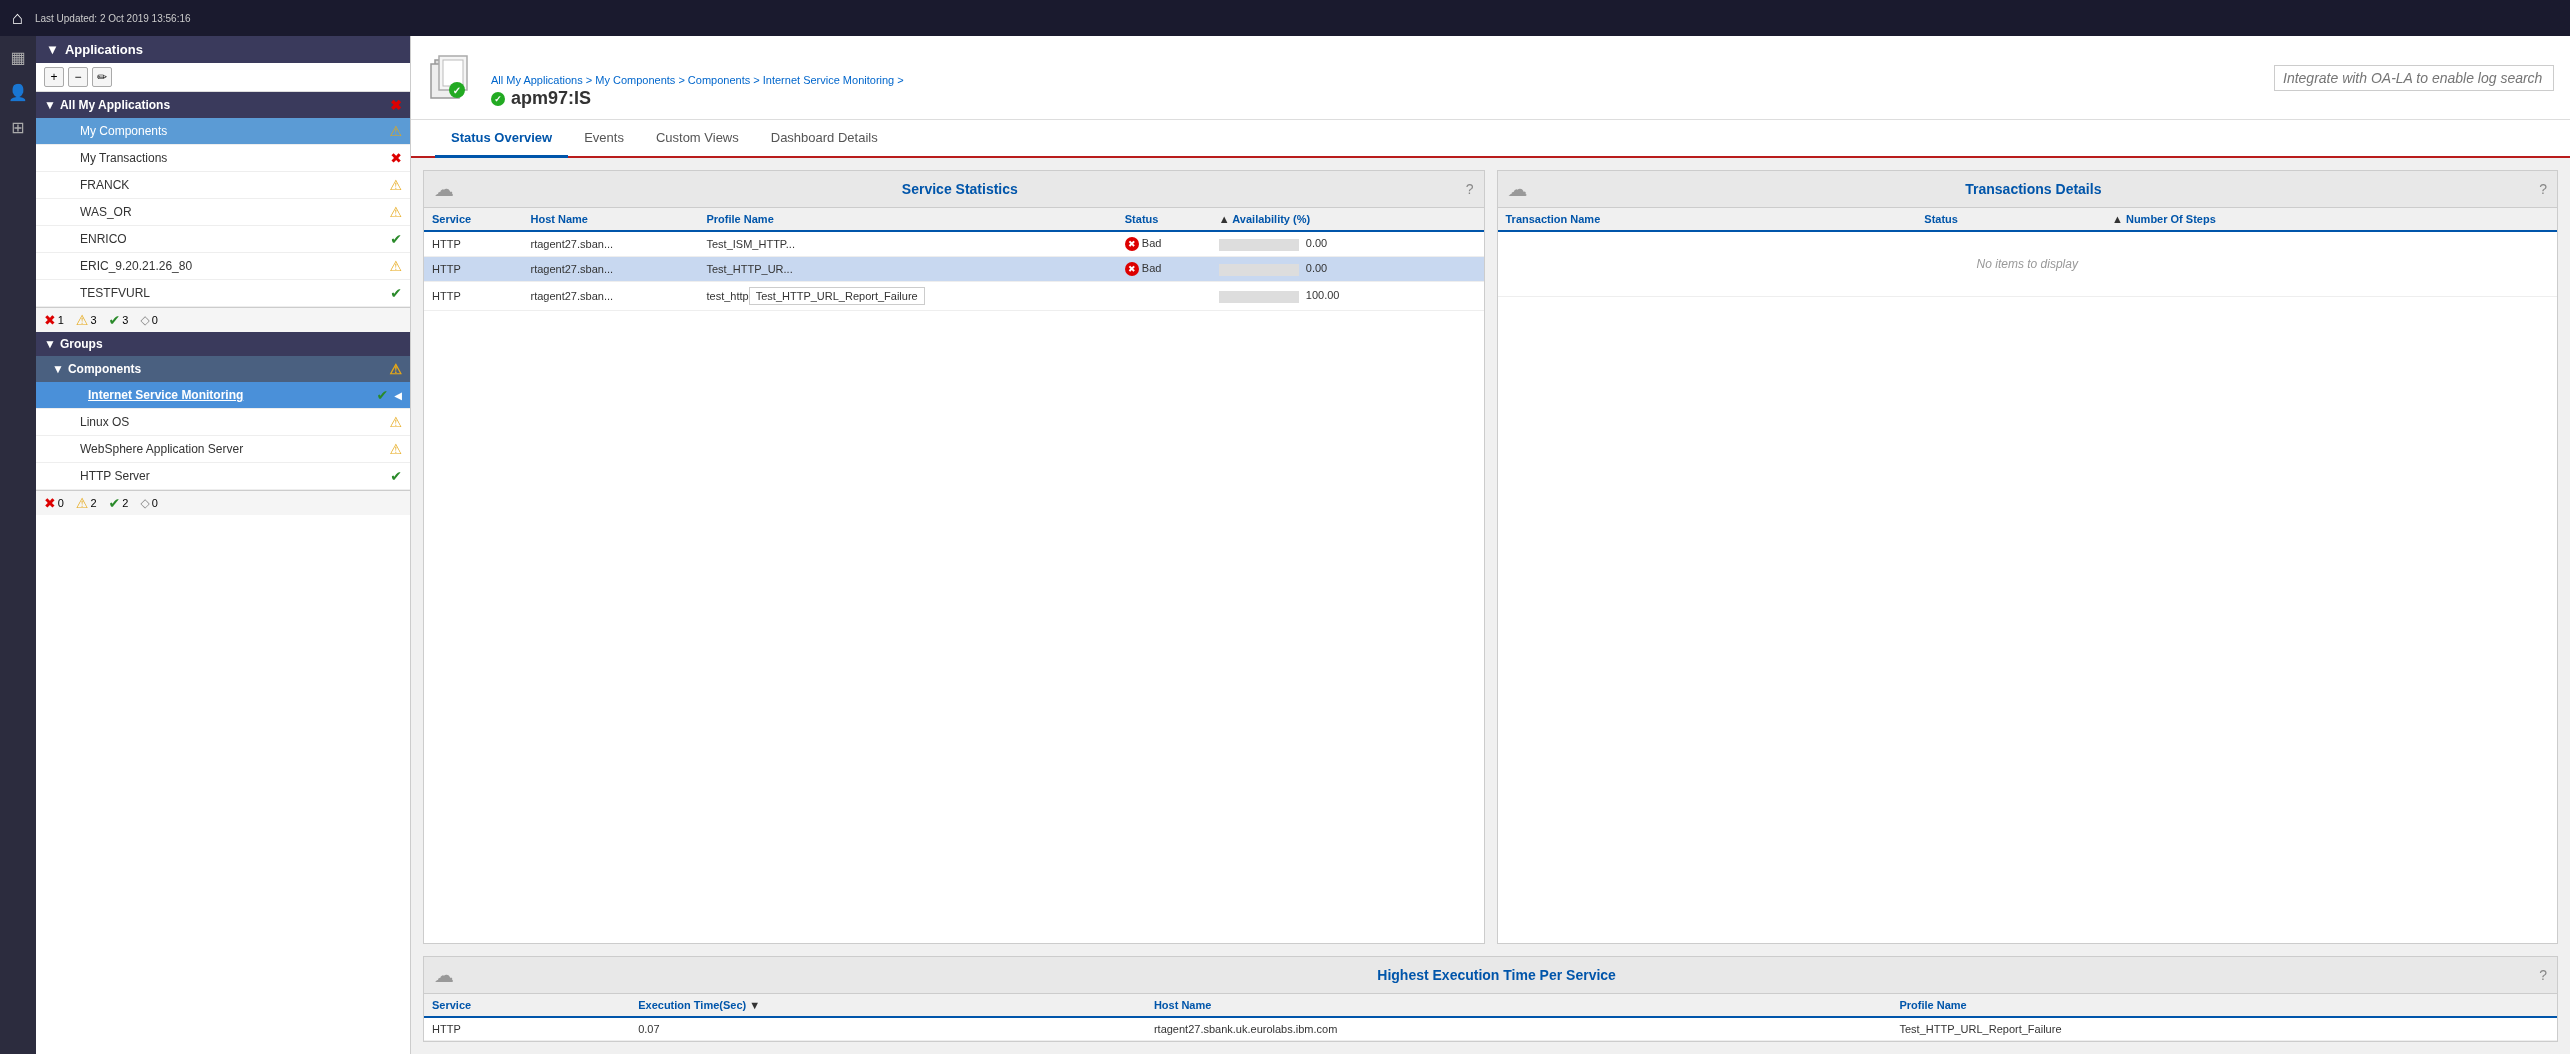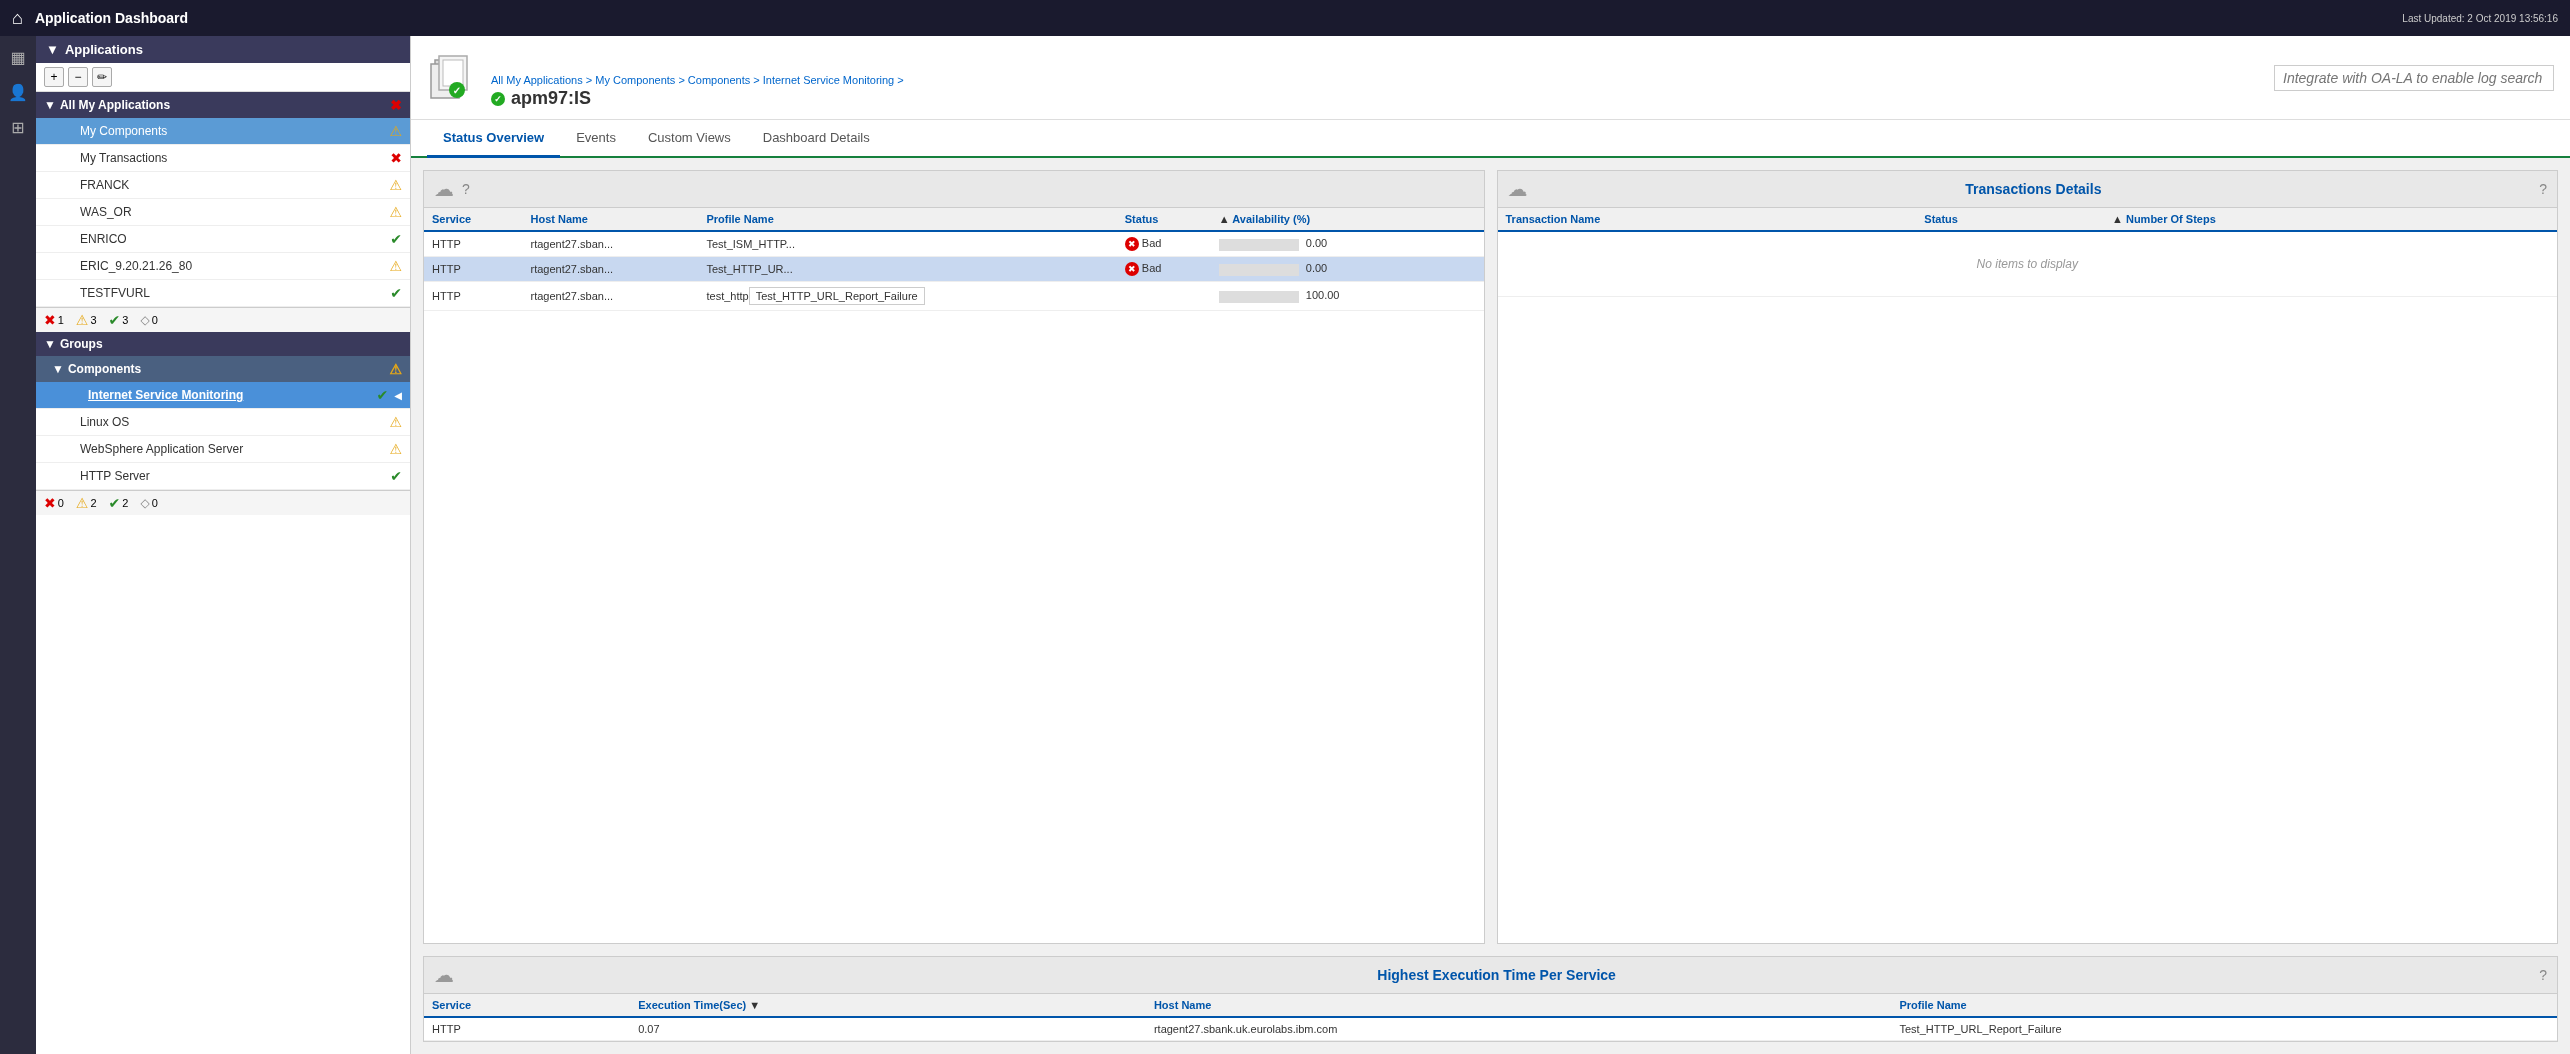--- a/index.html
+++ b/index.html
@@ -154,22 +154,22 @@
       color: #999;
       background: white;
       width: 280px;
       font-style: italic;
     }
 
     
     .tabs {
       background: white;
       display: flex;
-      padding: 0 16px;
-      border-bottom: 2px solid #15803d;
+      padding: 0 24px;
+      border-bottom: 2px solid #b91c1c;
     }
     .tab {
       padding: 10px 16px;
       font-size: 13px;
       cursor: pointer;
       color: #555;
       border-bottom: 3px solid transparent;
       margin-bottom: -2px;
     }
     .tab.active {
@@ -237,21 +237,20 @@
     .panels-row2 { display: flex; padding: 0 12px 12px 12px; gap: 12px; }
     .panel-full { background: white; flex: 1; border: 1px solid #ccc; display: flex; flex-direction: column; }
     .status-circle-green { display: inline-block; width: 14px; height: 14px; border-radius: 50%; background: #22aa22; text-align: center; line-height: 14px; color: white; font-size: 9px; }
     .status-circle-red { display: inline-block; width: 14px; height: 14px; border-radius: 50%; background: #dd0000; text-align: center; line-height: 14px; color: white; font-size: 9px; }
   </style>
 </head>
 <body>
 
 <div class="topbar">
   <span class="topbar-home-icon">⌂</span>
-  <span class="topbar-title">Application Dashboard</span>
   <span class="topbar-updated">Last Updated: 2 Oct 2019 13:56:16</span>
 </div>
 
 <div class="main-layout">
 
   <div class="icon-bar">
     <div class="icon-bar-item">▦</div>
     <div class="icon-bar-item">👤</div>
     <div class="icon-bar-item">⊞</div>
   </div>
@@ -412,20 +411,21 @@
       <div class="tab">Events</div>
       <div class="tab">Custom Views</div>
       <div class="tab">Dashboard Details</div>
     </div>
 
     <div class="panels">
 
       <div class="panel">
         <div class="panel-header">
           <span class="panel-cloud-icon">☁</span>
+          <span class="panel-title">Service Statistics</span>
           <span class="panel-help">?</span>
         </div>
         <div style="overflow-x:auto;">
           <table class="data-table">
             <thead>
               <tr>
                 <th>Service</th>
                 <th>Host Name</th>
                 <th>Profile Name</th>
                 <th>Status</th>

